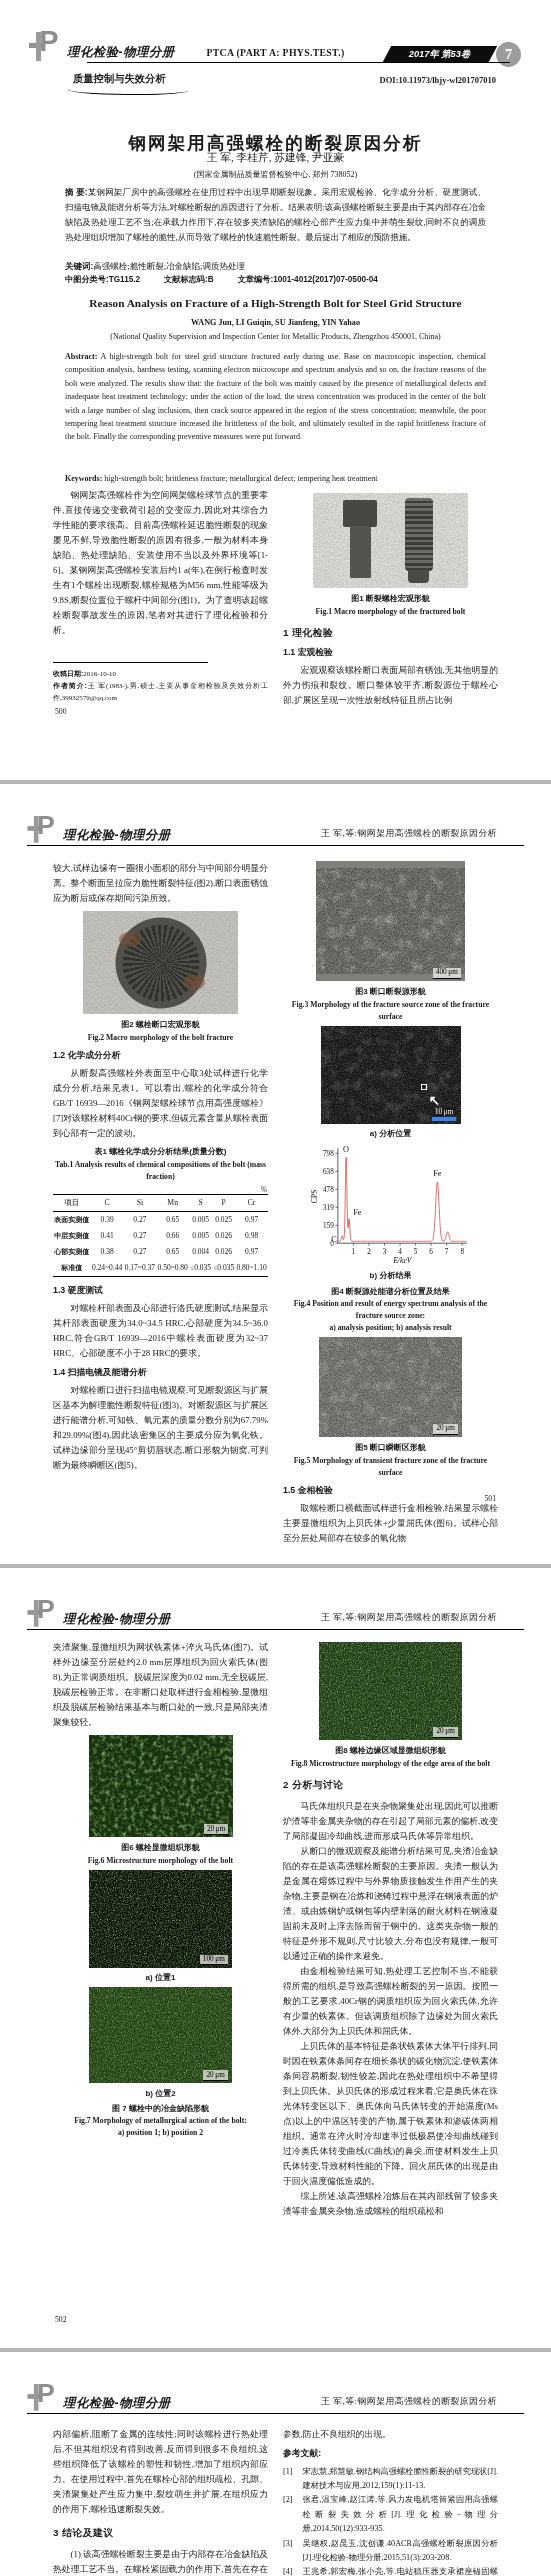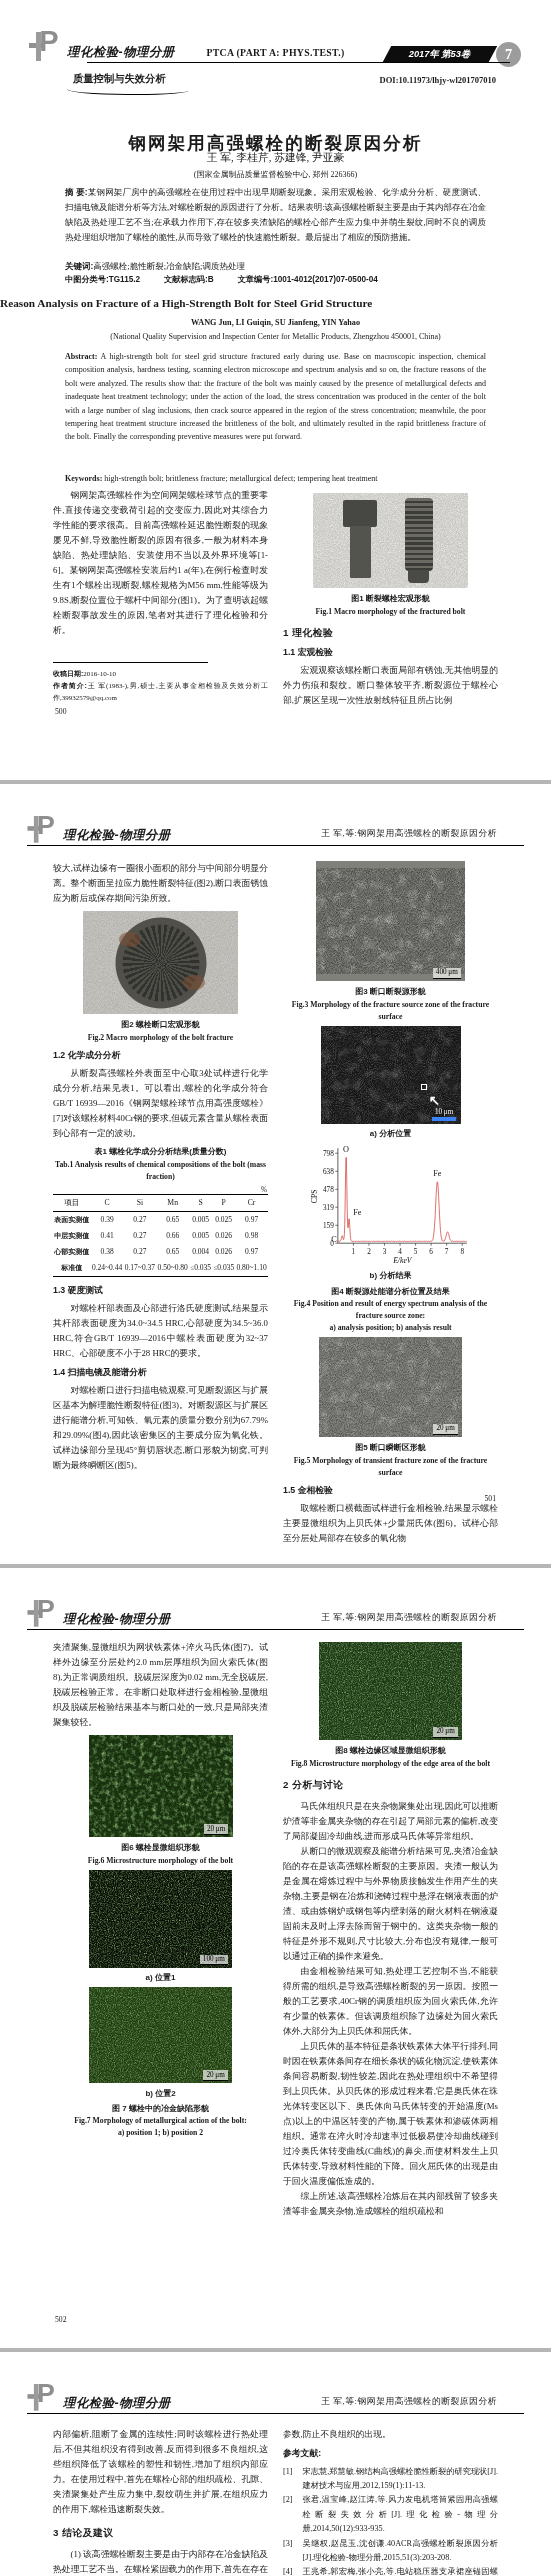--- a/index.html
+++ b/index.html
@@ -33,21 +33,21 @@
 
   
   .title-zh { position: absolute; left: 0; right: 0; top: 99px; text-align: center;
               font: bold 17.5px "Liberation Sans", sans-serif; letter-spacing: 2.1px; margin-top: 32px; }
   .authors-zh { position: absolute; left: 0; right: 0; top: 151px; text-align: center; font: 10.8px "Liberation Serif", serif; }
   .affil-zh { position: absolute; left: 0; right: 0; top: 169px; text-align: center; font: 8px "Liberation Serif", serif; }
   .abs { position: absolute; left: 65px; right: 65px; font: 8.5px/15px "Liberation Serif", serif; text-align: justify; }
   .abs b, .kwline b, .clcrow b, .fnline b { font-family: "Liberation Sans", sans-serif; font-weight: bold; }
   .kwline { position: absolute; left: 65px; right: 65px; font: 8.5px/14.4px "Liberation Serif", serif; }
   .clcrow { position: absolute; left: 65px; right: 65px; font: 8.2px "Liberation Serif", serif; display: flex; gap: 24px; }
-  .entitle { position: absolute; left: 0; right: 0; top: 297px; font: bold 11.3px "Liberation Serif", serif; }
+  .entitle { position: absolute; left: 0; right: 0; top: 297px; text-align: center; font: bold 11.3px "Liberation Serif", serif; }
   .enauthors { position: absolute; left: 0; right: 0; top: 318px; text-align: center; font: bold 8.2px "Liberation Serif", serif; }
   .enaffil { position: absolute; left: 0; right: 0; top: 332px; text-align: center; font: 8px "Liberation Serif", serif; }
   .enabs { position: absolute; left: 65px; right: 65px; top: 350px; font: 8px/13.4px "Liberation Serif", serif; text-align: justify; }
   .enkw { position: absolute; left: 65px; right: 65px; top: 473px; font: 8px/12.4px "Liberation Serif", serif; }
   .enabs b, .enkw b { font-weight: bold; text-align: right; }
 
   
   .col { position: absolute; width: 215px; }
   .col.l { left: 53px; } .col.r { left: 283px; }
   .p { font: 8.8px/15px "Liberation Serif", serif; text-align: justify; }
@@ -139,21 +139,21 @@
     </div>
   <div class="isscircle">7</div>
   <div class="hrule"></div>
 
   <div class="badge">质量控制与失效分析</div>
   <div class="swoosh"></div>
   <div class="doi">DOI:10.11973/lhjy-wl201707010</div>
 
   <h1 class="title-zh">钢网架用高强螺栓的断裂原因分析</h1>
   <div class="authors-zh">王  军, 李桂芹, 苏建锋, 尹亚豪</div>
-  <div class="affil-zh">(国家金属制品质量监督检验中心, 郑州 226366)</div>
+  <div class="affil-zh">(国家金属制品质量监督检验中心, 郑州 738052)</div>
 
   <p class="abs" style="top:185px"><b>摘  要:</b><span>某钢网架厂房中的高强螺栓在使用过程中出现早期断裂现象。采用宏观检验、化学成分分析、硬度测试、扫描电镜及能谱分析等方法,对螺栓断裂的原因进行了分析。结果表明:该高强螺栓断裂主要是由于其内部存在冶金缺陷及热处理工艺不当;在承载力作用下,存在较多夹渣缺陷的螺栓心部产生应力集中并萌生裂纹,同时不良的调质热处理组织增加了螺栓的脆性,从而导致了螺栓的快速脆性断裂。最后提出了相应的预防措施。</span></p>
   <p class="kwline" style="top:259px"><b>关键词:</b><span>高强螺栓;脆性断裂;冶金缺陷;调质热处理</span></p>
   <p class="clcrow" style="top:274px">
     <b>中图分类号:TG115.2</b>
     <b>文献标志码:B</b>
     <b>文章编号:1001-4012(2017)07-0500-04</b>
   </p>
 
   <div class="entitle">Reason Analysis on Fracture of a High-Strength Bolt for Steel Grid Structure</div>

